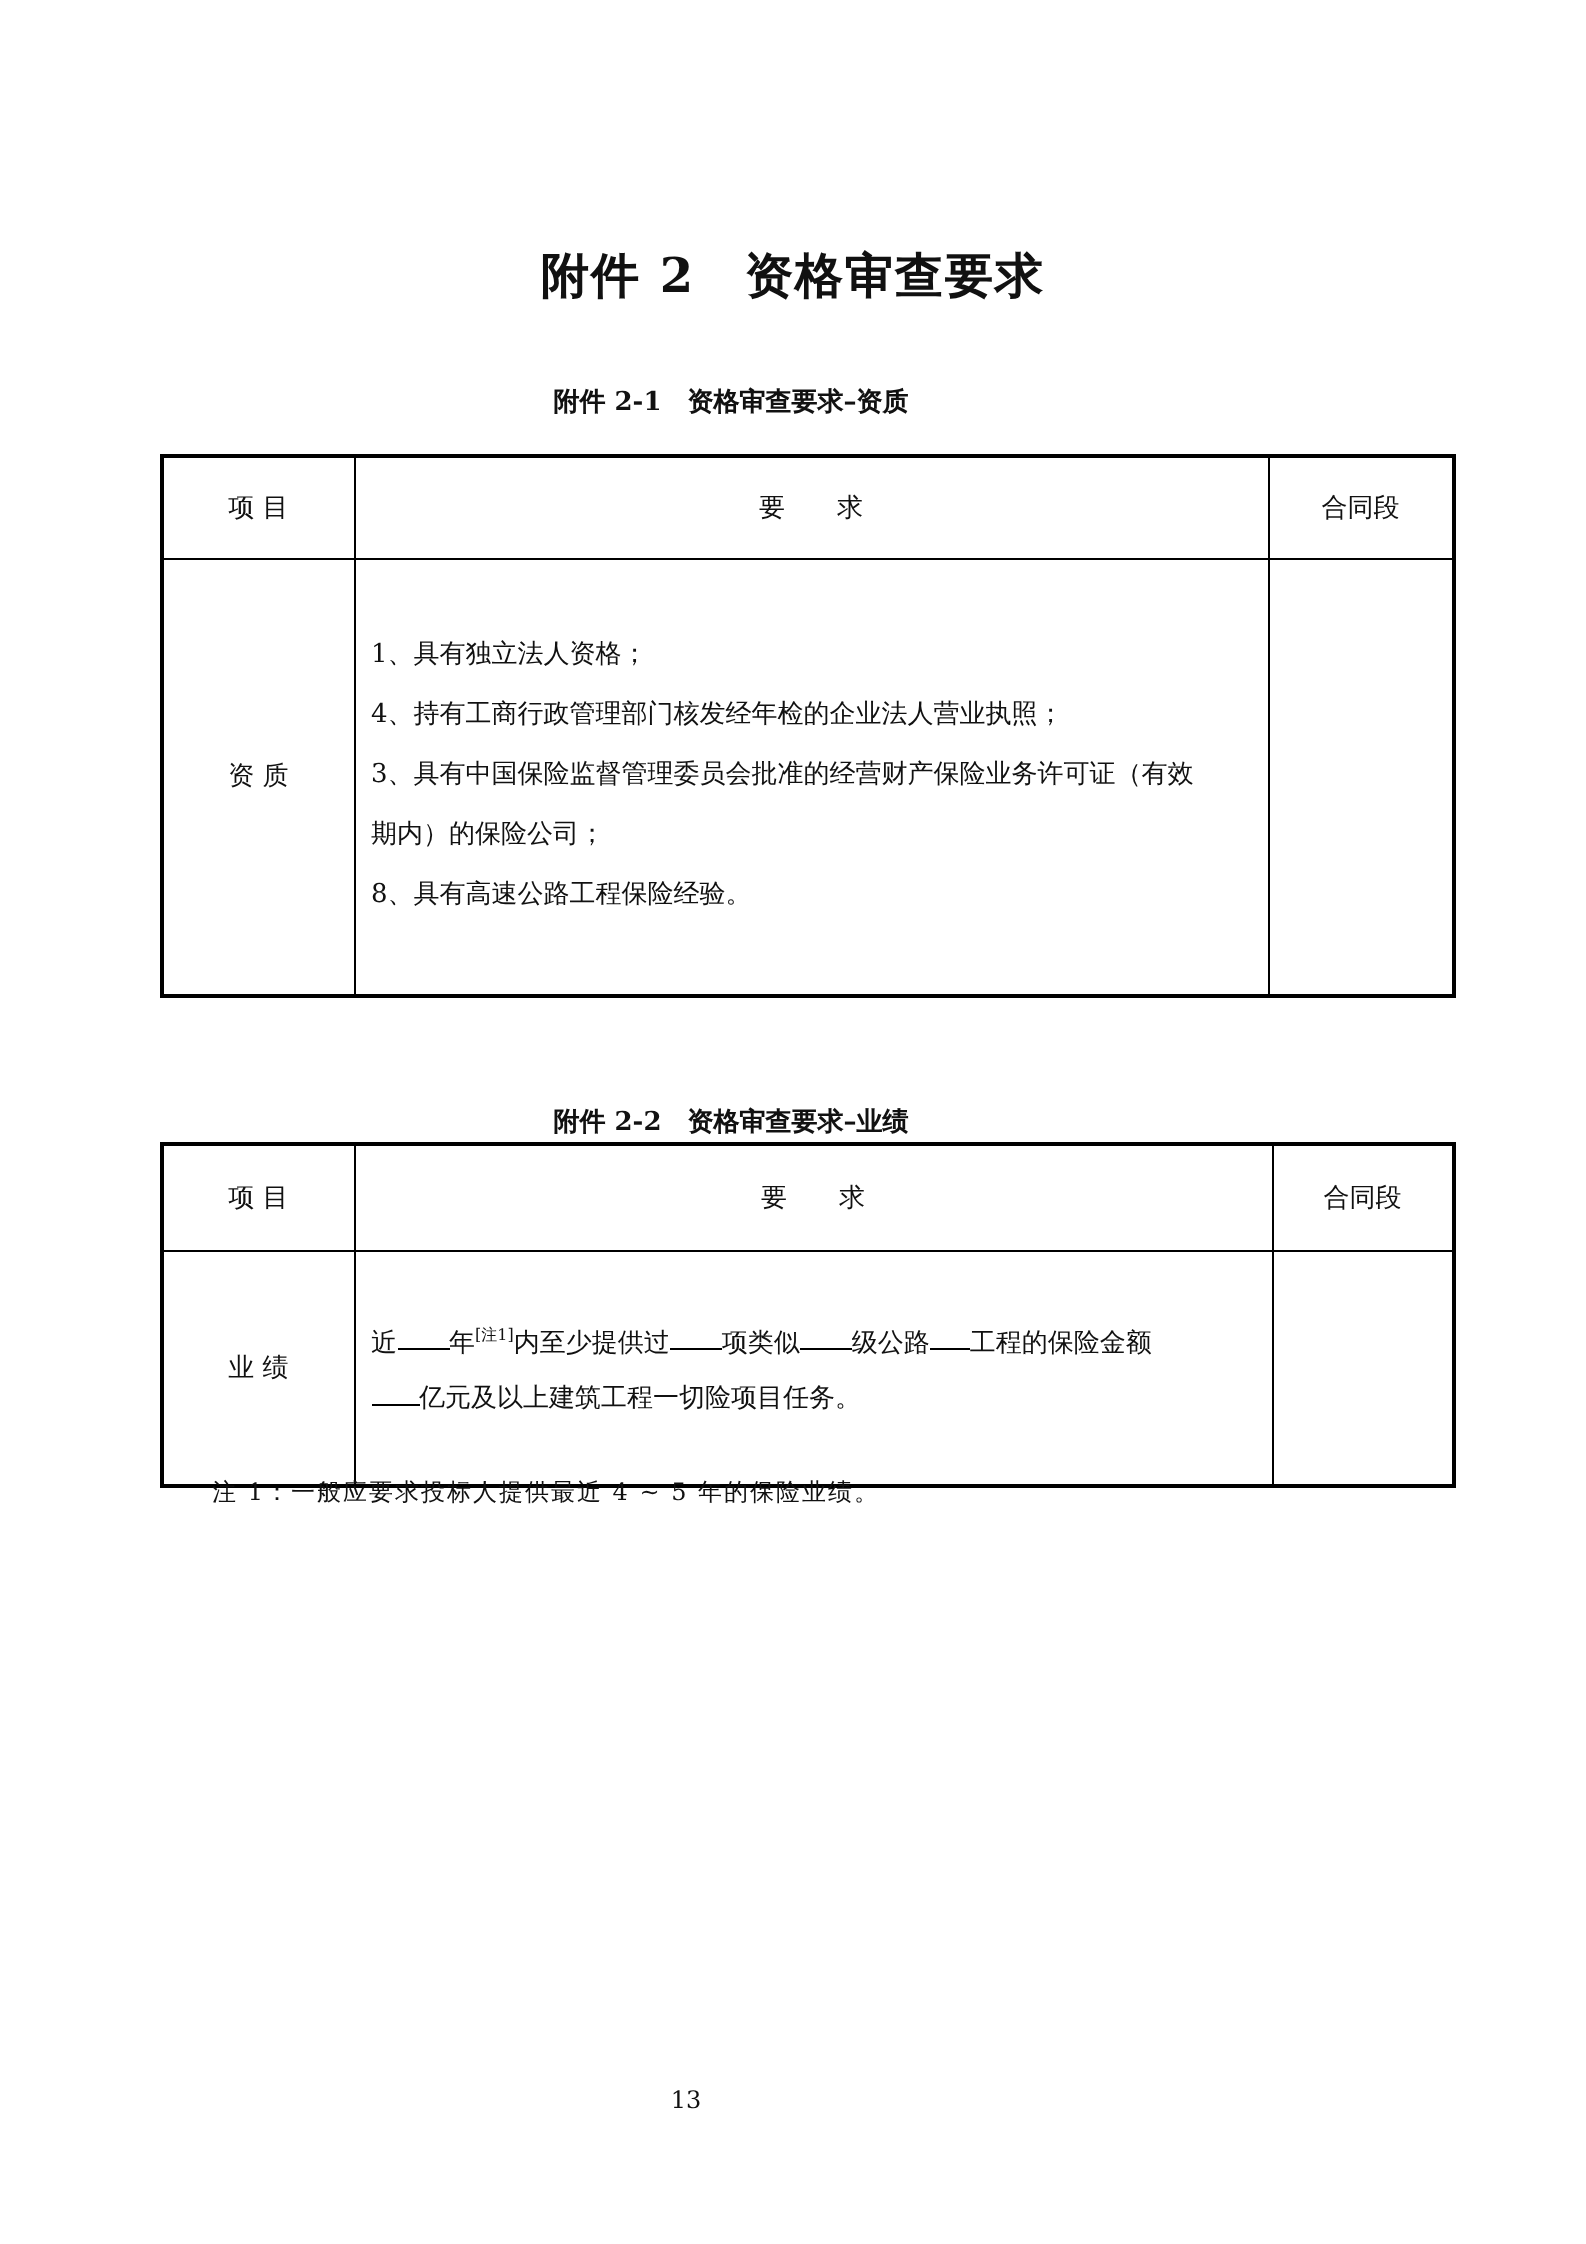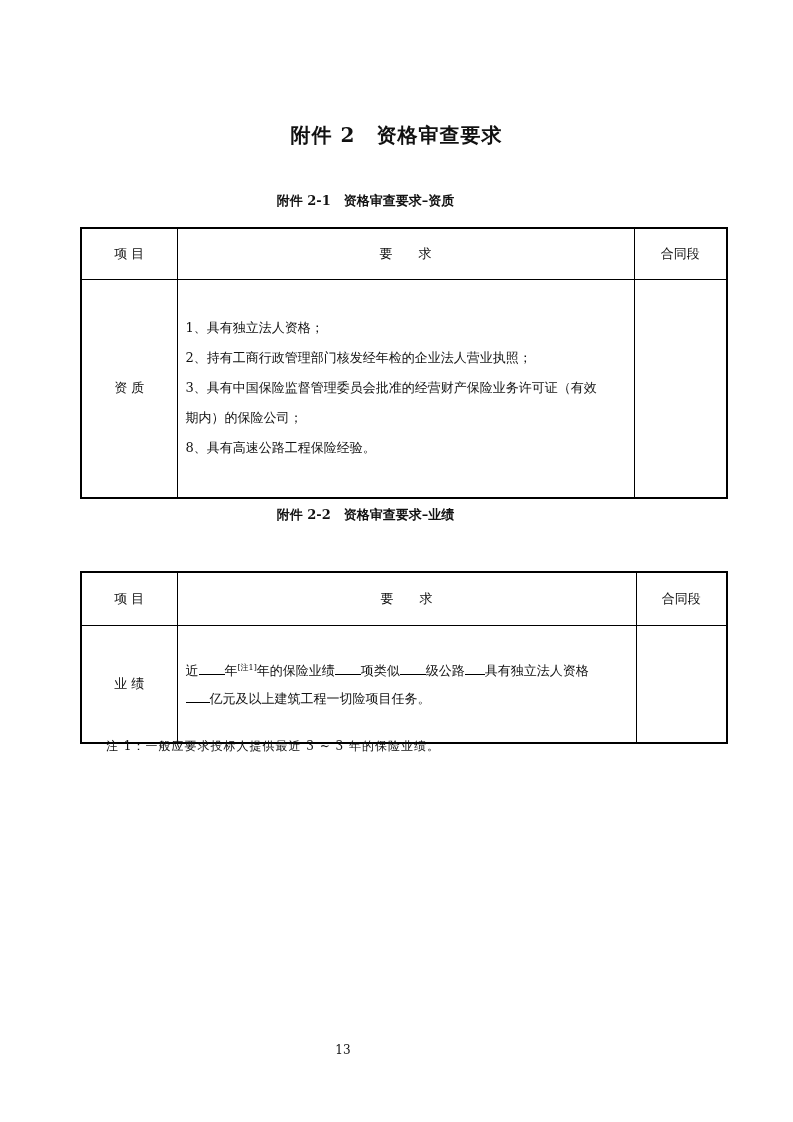--- a/index.html
+++ b/index.html
@@ -1,17 +1,17 @@
 <!DOCTYPE html>
 <html><head>
 <meta charset="utf-8">
 <style>
   html, body { margin:0; padding:0; background:#fff; }
   body { width:793px; height:1122px; position:relative; font-family:"DejaVu Serif","Liberation Serif",serif; color:#111; overflow:hidden; }
-  .title { position:absolute; top:122px; left:0; width:793px; text-align:center; font-size:20px; font-weight:bold; font-family:"DejaVu Serif","Liberation Serif",serif; letter-spacing:1px; }
+  .title { position:absolute; top:122px; left:0; width:793px; text-align:center; font-size:24px; font-weight:bold; font-family:"DejaVu Serif","Liberation Serif",serif; letter-spacing:1px; }
   .subtitle { position:absolute; left:0; width:731px; text-align:center; font-size:13px; font-weight:bold; }
   table { position:absolute; border-collapse:collapse; left:80px; width:646px; border:2px solid #000; table-layout:fixed; }
   td { border:1px solid #000; font-size:13px; padding:16px; }
   td.c { text-align:center; vertical-align:middle; }
   .req { padding:0 8px; line-height:30px; }
   .req p { margin:0; }
   .blank { display:inline-block; border-bottom:1px solid #000; height:14px; vertical-align:baseline; }
   sup { font-size:8px;text-align:center; }
   .note { position:absolute; top:738px; left:106px; font-size:12px; letter-spacing:1px; }
   .pagenum { position:absolute; top:1043px; left:0; width:686px; text-align:center; font-size:12px; }
@@ -32,50 +32,50 @@
   <tbody>
       <tr style="height:40px;">
     <td class="c">项 目</td>
     <td class="c">要　　求</td>
     <td class="c">合同段</td>
   </tr>
   <tr style="height:218px;">
     <td class="c">资 质</td>
     <td class="req">
       <p>1、具有独立法人资格；</p>
-      <p>2、持有工商行政管理部门核发经年检的企业法人营业执照；</p>
+      <p>4、持有工商行政管理部门核发经年检的企业法人营业执照；</p>
       <p>3、具有中国保险监督管理委员会批准的经营财产保险业务许可证（有效</p>
       <p>期内）的保险公司；</p>
       <p>8、具有高速公路工程保险经验。</p>
     </td>
     <td class="c"></td>
   </tr>
 </tbody>
   </table>
 
-<div class="subtitle" style="top:506px;">附件 2-2　资格审查要求–业绩</div>
+<div class="subtitle" style="top:552px;">附件 2-2　资格审查要求–业绩</div>
 
 <table style="top:571px;">
   <colgroup>
       <col style="width:96px">
       <col style="width:459px">
       <col style="width:91px">
     </colgroup>
   <tbody>
       <tr style="height:53px;">
     <td class="c">项 目</td>
     <td class="c">要　　求</td>
     <td class="c">合同段</td>
   </tr>
   <tr style="height:118px;">
     <td class="c">业 绩</td>
     <td class="req" style="line-height:28px;">
-      <p><span>近</span><span class="blank" style="width:26px;"></span><span>年</span><sup>[注1]</sup><span>年的保险业绩</span><span class="blank" style="width:26px;"></span><span>项类似</span><span class="blank" style="width:26px;"></span><span>级公路</span><span class="blank" style="width:20px;"></span><span>具有独立法人资格</span></p>
+      <p><span>近</span><span class="blank" style="width:26px;"></span><span>年</span><sup>[注1]</sup><span>内至少提供过</span><span class="blank" style="width:26px;"></span><span>项类似</span><span class="blank" style="width:26px;"></span><span>级公路</span><span class="blank" style="width:20px;"></span><span>工程的保险金额</span></p>
       <p><span class="blank" style="width:24px;"></span><span>亿元及以上建筑工程一切险项目任务。</span></p>
     </td>
     <td class="c"></td>
   </tr>
 </tbody>
   </table>
 
-<div class="note">注 1：一般应要求投标人提供最近 3 ~ 3 年的保险业绩。</div>
+<div class="note">注 1：一般应要求投标人提供最近 4 ~ 5 年的保险业绩。</div>
 
 <div class="pagenum">13</div>
 
 </body></html>

